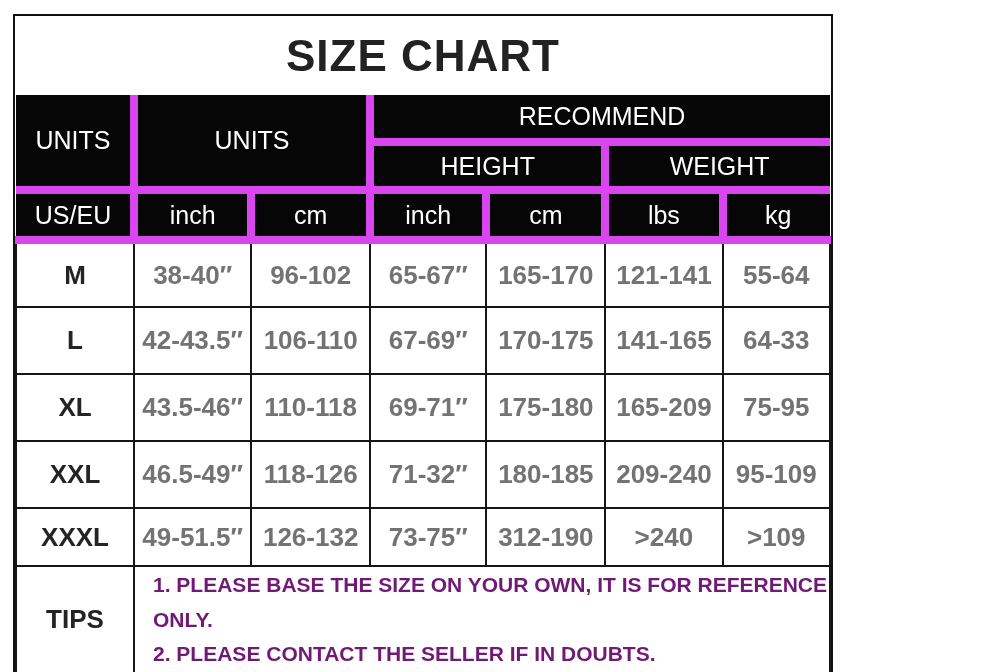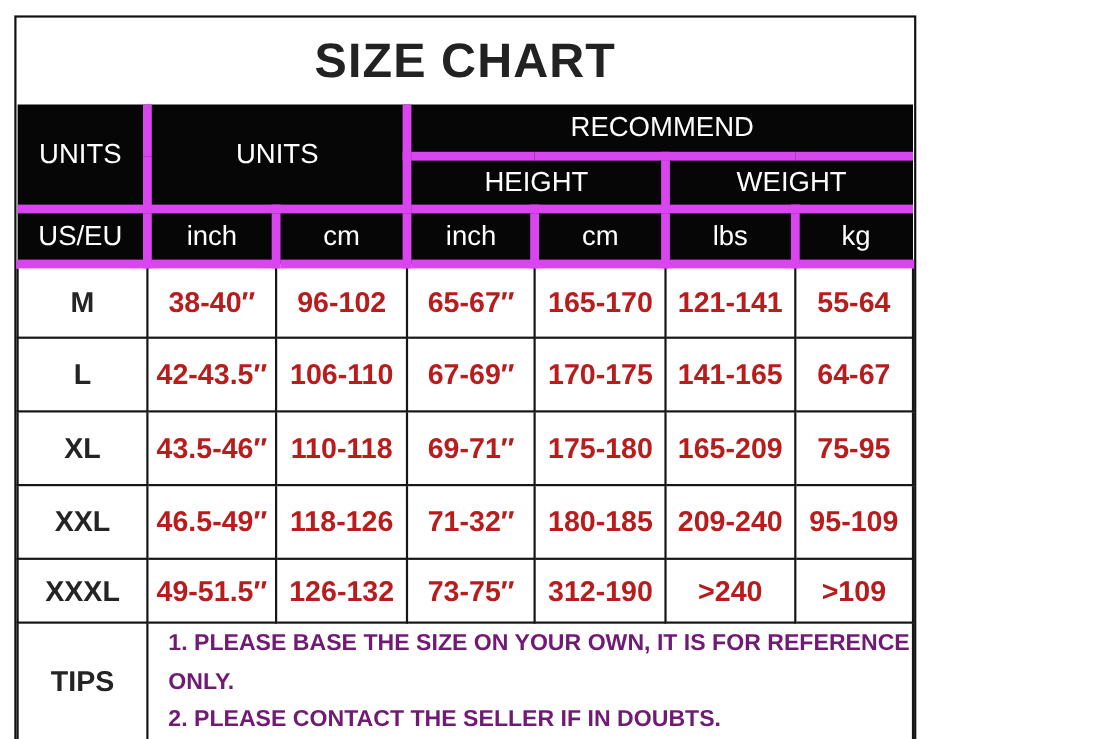--- a/index.html
+++ b/index.html
@@ -47,21 +47,21 @@
   th.hcell:first-child { border-left: none; }
   th.hcell:last-child { border-right: none; }
   
   td.dcell {
     background: #ffffff;
     border: 2px solid #161616;
     text-align: center;
     vertical-align: middle;
     font-size: 26px;
     font-weight: 600;
-    color: #b91c1c;
+    color: #737373;
   }
   td.size-cell {
     font-weight: 700;
     color: #242424;
     font-size: 26px;
   }
   tr.r-h1 { height: 47px; }
   tr.r-h2 { height: 48px; }
   tr.r-h3 { height: 50px; }
   tr.r-data { height: 67px; }
@@ -124,21 +124,21 @@
         <td class="dcell">121-141</td>
         <td class="dcell">55-64</td>
       </tr>
       <tr class="r-data">
         <td class="dcell size-cell">L</td>
         <td class="dcell">42-43.5″</td>
         <td class="dcell">106-110</td>
         <td class="dcell">67-69″</td>
         <td class="dcell">170-175</td>
         <td class="dcell">141-165</td>
-        <td class="dcell">64-67</td>
+        <td class="dcell">64-33</td>
       </tr>
       <tr class="r-data">
         <td class="dcell size-cell">XL</td>
         <td class="dcell">43.5-46″</td>
         <td class="dcell">110-118</td>
         <td class="dcell">69-71″</td>
         <td class="dcell">175-180</td>
         <td class="dcell">165-209</td>
         <td class="dcell">75-95</td>
       </tr>

